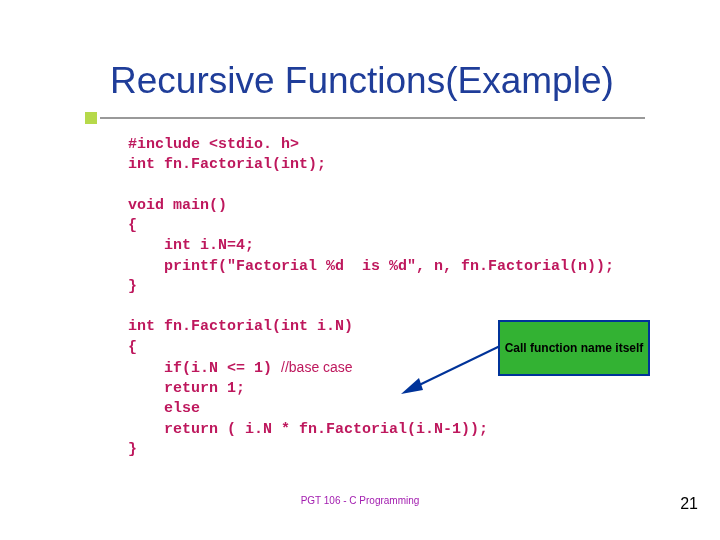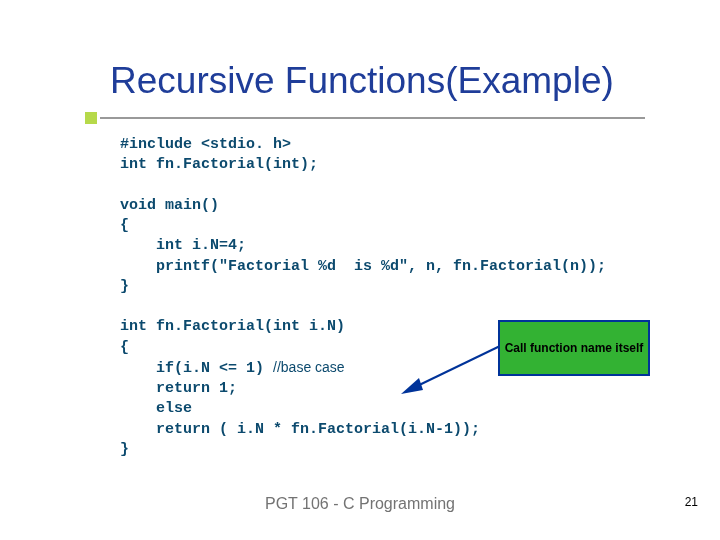--- a/index.html
+++ b/index.html
@@ -37,26 +37,26 @@
   .underline {
     position: absolute;
     left: 100px;
     top: 117px;
     width: 545px;
     height: 2px;
     background: #999999;
   }
   .code {
     position: absolute;
-    left: 120px;
+    left: 128px;
     top: 135px;
     font-family: "Courier New", monospace;
     font-weight: bold;
     font-size: 15px;
-    color: #0c4a6e;
+    color: #be185d;
     line-height: 1.35;
     white-space: pre;
   }
   .base-case {
     font-family: Verdana, Arial, sans-serif;
     font-weight: normal;
     font-size: 14px;
   }
   .callout {
     position: absolute;
@@ -84,29 +84,29 @@
     height: 55px;
     overflow: visible;
   }
   .footer {
     position: absolute;
     left: 0;
     width: 720px;
     top: 495px;
     text-align: center;
     font-family: Verdana, Arial, sans-serif;
-    font-size: 16px;
-    color: #737373;
+    font-size: 10px;
+    color: #a21caf;
   }
   .page-num {
     position: absolute;
     right: 22px;
     top: 495px;
     font-family: Verdana, Arial, sans-serif;
-    font-size: 12px;
+    font-size: 16px;
     color: #000000;
   }
 </style>
 </head>
 <body>
 
 <div class="slide">
 
   <div class="title">Recursive Functions(Example)</div>
   <div class="bullet"></div>

